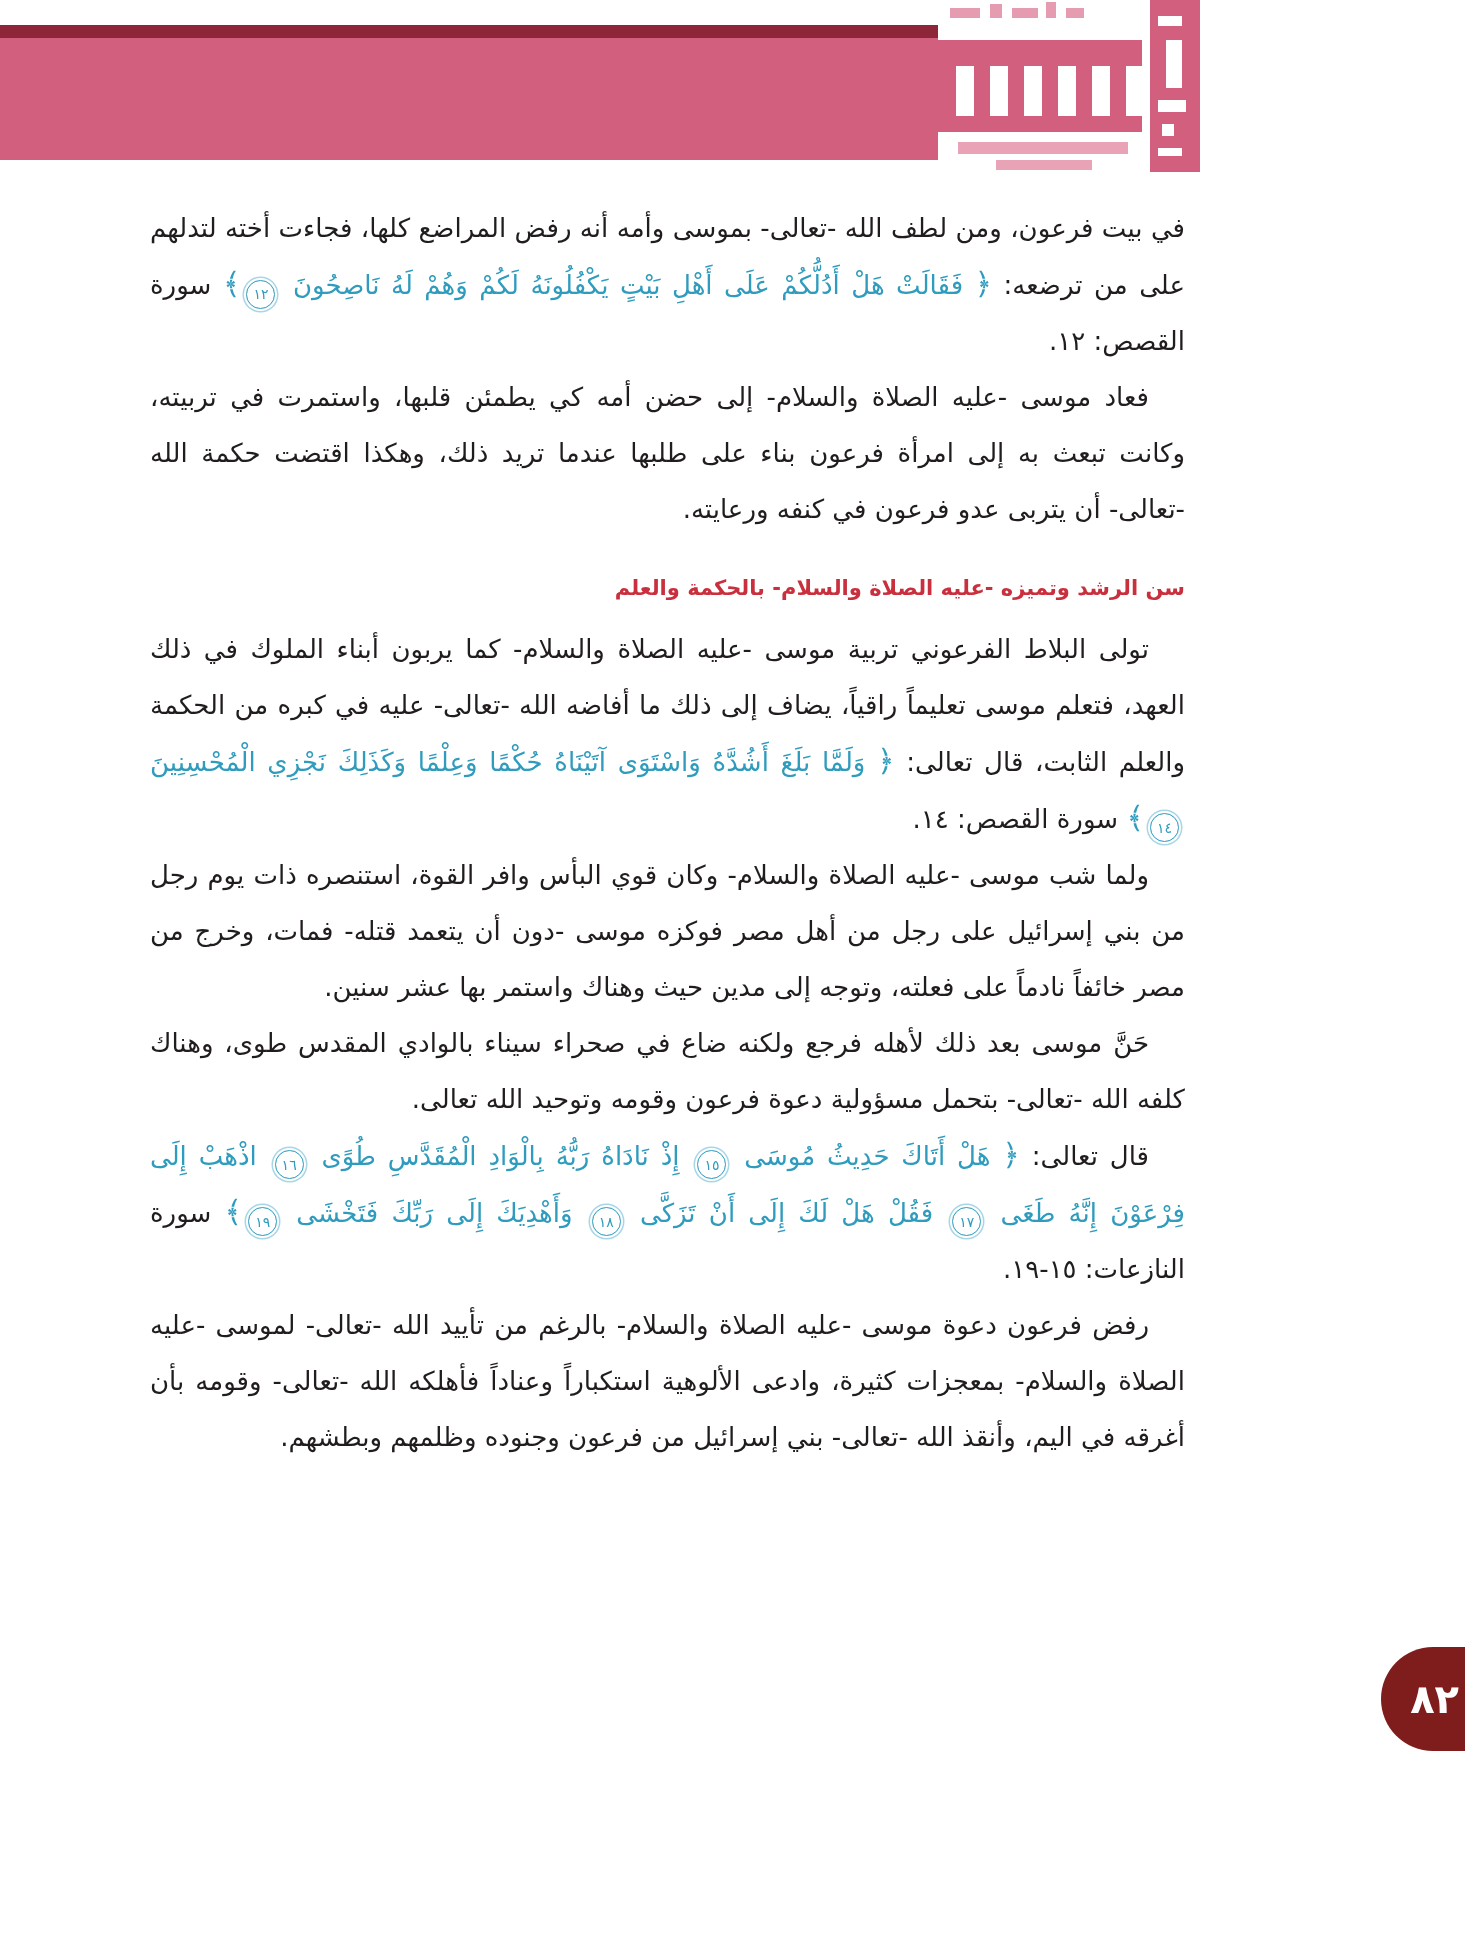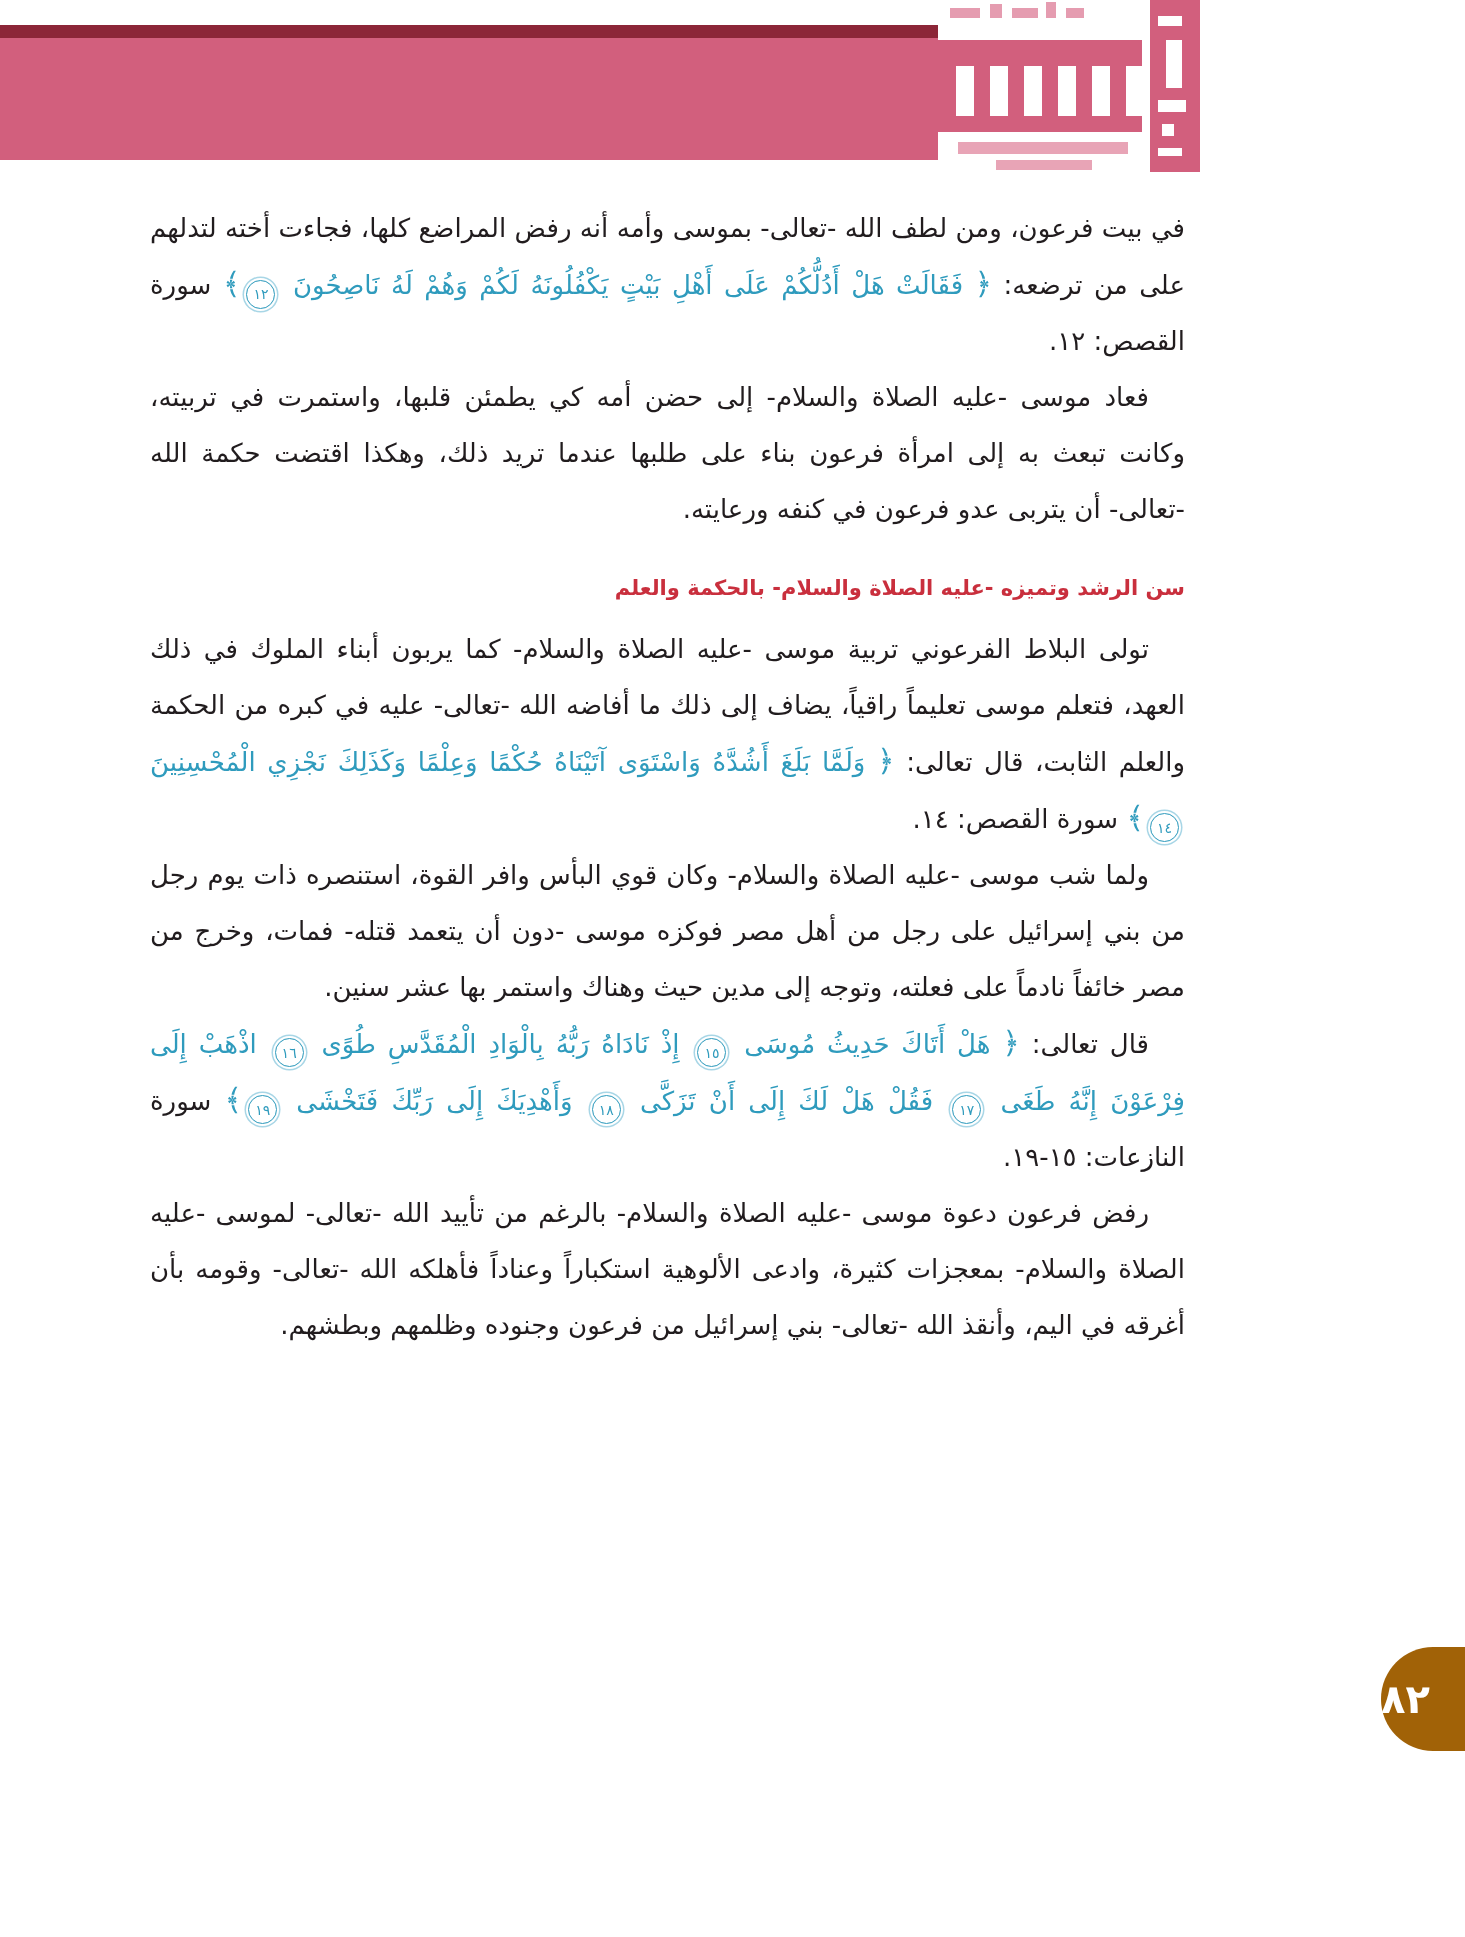--- a/index.html
+++ b/index.html
@@ -55,23 +55,23 @@
     margin:0 6px;
     vertical-align:-5px;
     text-indent:0;
   }
   .verse-ref{color:#211c1e;}
   
   .page-badge{
     position:absolute;
     top:1647px;right:0;
     width:84px;height:104px;
-    background:#a16207;
+    background:#7f1d1d;
     border-radius:56px 0 0 56px;
-    display:flex;align-items:center;justify-content:flex-end;
+    display:flex;align-items:center;justify-content:flex-start;
   }
   .page-badge span{
     color:#ffffff;
     font-size:40px;
     font-weight:bold;
     margin-right:6px;
   }
 </style>
 </head>
 <body>
@@ -129,20 +129,21 @@
 
     <h2 class="section-heading">سن الرشد وتميزه -عليه الصلاة والسلام- بالحكمة والعلم</h2>
 
     <p class="body-par">
       <span>تولى البلاط الفرعوني تربية موسى -عليه الصلاة والسلام- كما يربون أبناء الملوك في ذلك العهد، فتعلم موسى تعليماً راقياً، يضاف إلى ذلك ما أفاضه الله -تعالى- عليه في كبره من الحكمة والعلم الثابت، قال تعالى: </span><span class="verse"><span class="bracket">﴿</span> <span>وَلَمَّا بَلَغَ أَشُدَّهُ وَاسْتَوَى آتَيْنَاهُ حُكْمًا وَعِلْمًا وَكَذَلِكَ نَجْزِي الْمُحْسِنِينَ </span><span class="ayah-marker">١٤</span><span class="bracket">﴾</span></span><span class="verse-ref"> سورة القصص: ١٤.</span>
     </p>
 
 
     <p class="body-par">ولما شب موسى -عليه الصلاة والسلام- وكان قوي البأس وافر القوة، استنصره ذات يوم رجل من بني إسرائيل على رجل من أهل مصر فوكزه موسى -دون أن يتعمد قتله- فمات، وخرج من مصر خائفاً نادماً على فعلته، وتوجه إلى مدين حيث وهناك واستمر بها عشر سنين.</p>
 
+    <p class="body-par">حَنَّ موسى بعد ذلك لأهله فرجع ولكنه ضاع في صحراء سيناء بالوادي المقدس طوى، وهناك كلفه الله -تعالى- بتحمل مسؤولية دعوة فرعون وقومه وتوحيد الله تعالى.</p>
 
     <p class="body-par">
       <span>قال تعالى: </span><span class="verse"><span class="bracket">﴿</span> <span>هَلْ أَتَاكَ حَدِيثُ مُوسَى </span><span class="ayah-marker">١٥</span><span> إِذْ نَادَاهُ رَبُّهُ بِالْوَادِ الْمُقَدَّسِ طُوًى </span><span class="ayah-marker">١٦</span><span> اذْهَبْ إِلَى فِرْعَوْنَ إِنَّهُ طَغَى </span><span class="ayah-marker">١٧</span><span> فَقُلْ هَلْ لَكَ إِلَى أَنْ تَزَكَّى </span><span class="ayah-marker">١٨</span><span> وَأَهْدِيَكَ إِلَى رَبِّكَ فَتَخْشَى </span><span class="ayah-marker">١٩</span><span class="bracket">﴾</span></span><span class="verse-ref"> سورة النازعات: ١٥-١٩.</span>
     </p>
 
     <p class="body-par">رفض فرعون دعوة موسى -عليه الصلاة والسلام- بالرغم من تأييد الله -تعالى- لموسى -عليه الصلاة والسلام- بمعجزات كثيرة، وادعى الألوهية استكباراً وعناداً فأهلكه الله -تعالى- وقومه بأن أغرقه في اليم، وأنقذ الله -تعالى- بني إسرائيل من فرعون وجنوده وظلمهم وبطشهم.</p>
 
   </main>
 
   <div class="page-badge">

